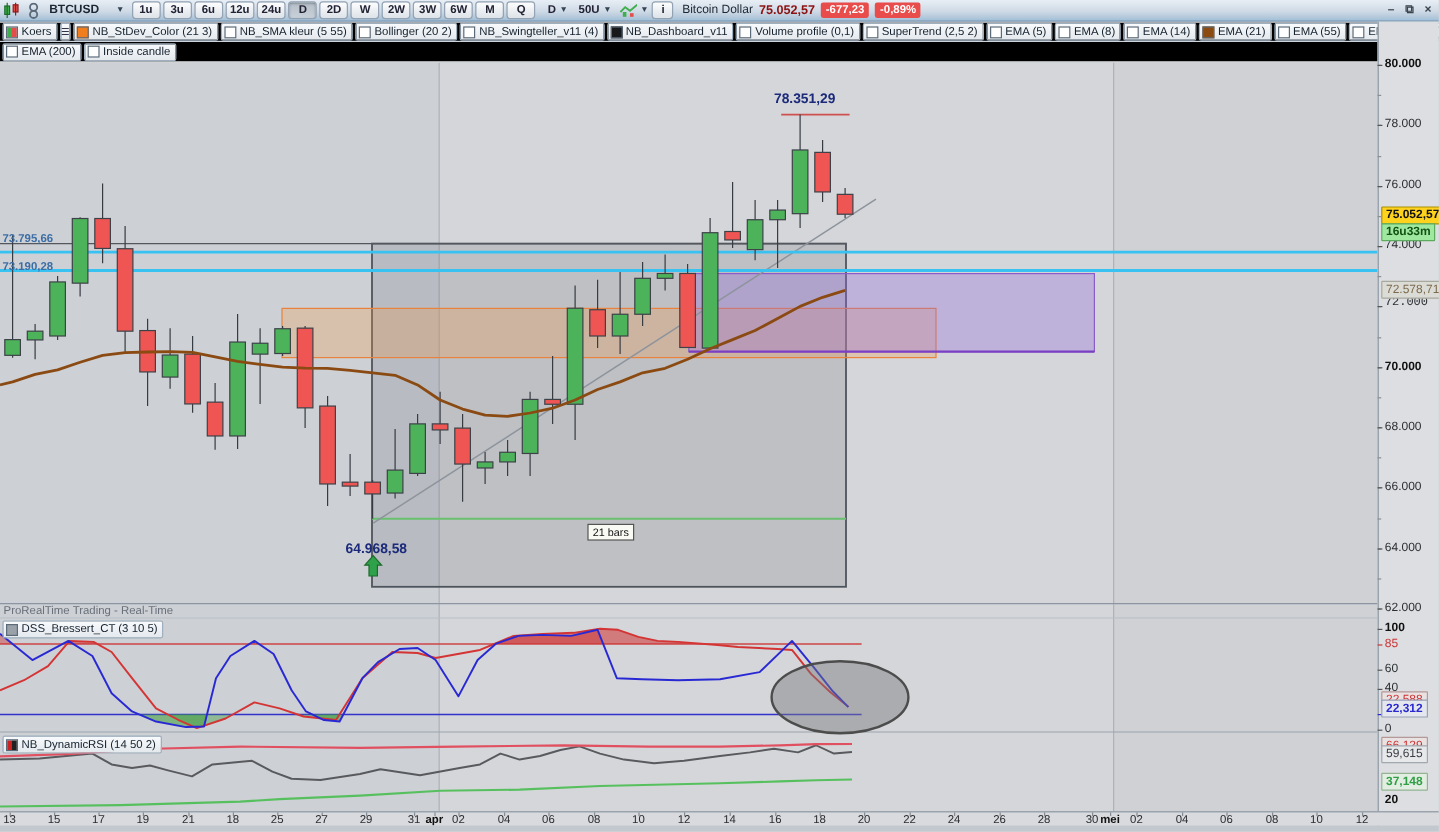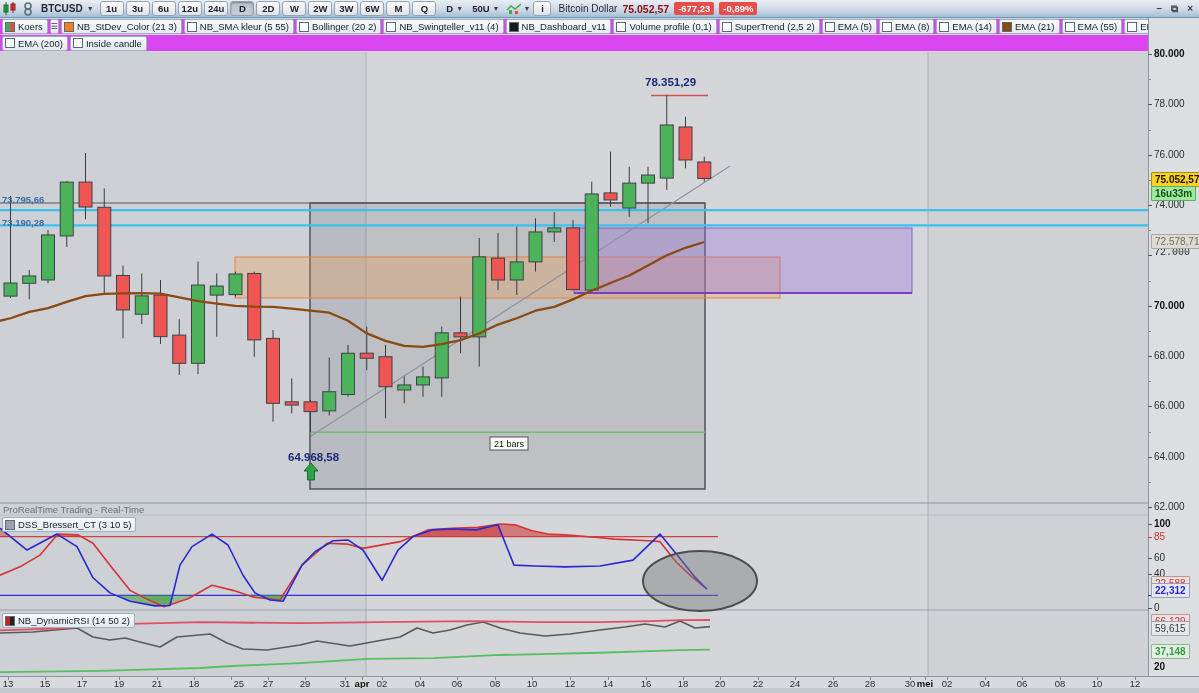--- a/index.html
+++ b/index.html
@@ -5,39 +5,39 @@
   html,body{margin:0;padding:0;}
   body{width:1199px;height:693px;position:relative;overflow:hidden;
        font-family:"Liberation Sans",sans-serif;background:#d2d4d7;
        -webkit-font-smoothing:antialiased;}
   
   #toolbar{position:absolute;left:0;top:0;width:1199px;height:18px;
     background:linear-gradient(#e8eef5 0%,#cfdae6 55%,#b9cbdc 80%,#9fc0da 100%);
     border-bottom:1px solid #6f94b4;display:flex;align-items:center;gap:3px;
     padding:0 0 0 2px;box-sizing:border-box;font-size:10px;color:#1c2733;}
   .tbicon{width:15px;height:14px;display:flex;align-items:center;justify-content:center;}
-  .symbtn{font-weight:bold;font-size:10px;display:flex;align-items:center;gap:4px;
+  .symbtn{font-weight:bold;font-size:10px;display:flex;align-items:center;gap:14px;
     padding:0 3px;height:14px;}
   .tfbtn{height:13px;min-width:16px;padding:0 3px;display:flex;align-items:center;justify-content:center;
     background:linear-gradient(#fdfdfd,#dde3e9);border:1px solid #93a3b3;border-radius:3px;
     font-size:9.5px;font-weight:bold;color:#223;}
   .tfbtn.active{background:linear-gradient(#b6bfc9,#c8d0d9);box-shadow:inset 0 1px 2px rgba(0,0,0,.35);}
   .combo{height:13px;padding:0 3px;display:flex;align-items:center;gap:3px;
     font-size:9.5px;font-weight:bold;color:#223;}
   .caret{font-size:7px;color:#345;}
   #quote{display:flex;align-items:center;gap:5px;margin-left:4px;}
   #instr{font-size:10px;color:#1c2733;}
   #lastpx{font-size:10.5px;font-weight:bold;color:#8c1111;}
   .redbadge{background:#e84c4b;color:#fff;font-weight:bold;font-size:9.5px;
     padding:1px 4px;border-radius:2px;}
   #winctl{margin-left:auto;margin-right:6px;display:flex;gap:9px;color:#3a444e;
     font-size:10px;font-weight:bold;}
   #winctl span{cursor:default;}
   
-  .chiprow{position:absolute;left:0;width:1148px;background:#d946ef;display:flex;
+  .chiprow{position:absolute;left:0;width:1148px;background:#000000;display:flex;
     align-items:center;gap:2px;padding:1px 0 1px 2px;box-sizing:border-box;}
   #chips1{top:19px;height:16px;border-bottom:1px solid #cdd4db;}
   #chips2{top:35px;height:16px;}
   .chip{display:flex;align-items:center;gap:3px;height:13px;padding:0 4px 0 2px;
     background:linear-gradient(#f8fafc,#e4e9ee);border:1px solid #9fafbe;border-radius:2px;
     font-size:9.5px;color:#14202c;white-space:nowrap;}
   .cb{width:8px;height:8px;border:1px solid #5a6a78;background:#fff;flex:0 0 auto;}
   .cb-orange{background:#f07d1e;}
   .cb-black{background:#17181a;}
   .cb-brown{background:#8a4a10;}
@@ -434,21 +434,21 @@
     <div class="dlabel" style="left: 45px;">15</div>
     <div class="dtick" style="left: 82px;"></div>
     <div class="dlabel" style="left: 82px;">17</div>
     <div class="dtick" style="left: 119px;"></div>
     <div class="dlabel" style="left: 119px;">19</div>
     <div class="dtick" style="left: 157px;"></div>
     <div class="dlabel" style="left: 157px;">21</div>
     <div class="dtick" style="left: 194px;"></div>
     <div class="dlabel" style="left: 194px;">18</div>
     <div class="dtick" style="left: 231px;"></div>
-    <div class="dlabel" style="left: 231px; text-align: right;">25</div>
+    <div class="dlabel" style="left: 231px;">25</div>
     <div class="dtick" style="left: 268px;"></div>
     <div class="dlabel" style="left: 268px;">27</div>
     <div class="dtick" style="left: 305px;"></div>
     <div class="dlabel" style="left: 305px;">29</div>
     <div class="dtick" style="left: 345px;"></div>
     <div class="dlabel" style="left: 345px;">31</div>
     <div class="dtick" style="left: 362px;"></div>
     <div class="dlabel bold" style="left: 362px;">apr</div>
     <div class="dtick" style="left: 382px;"></div>
     <div class="dlabel" style="left: 382px;">02</div>

